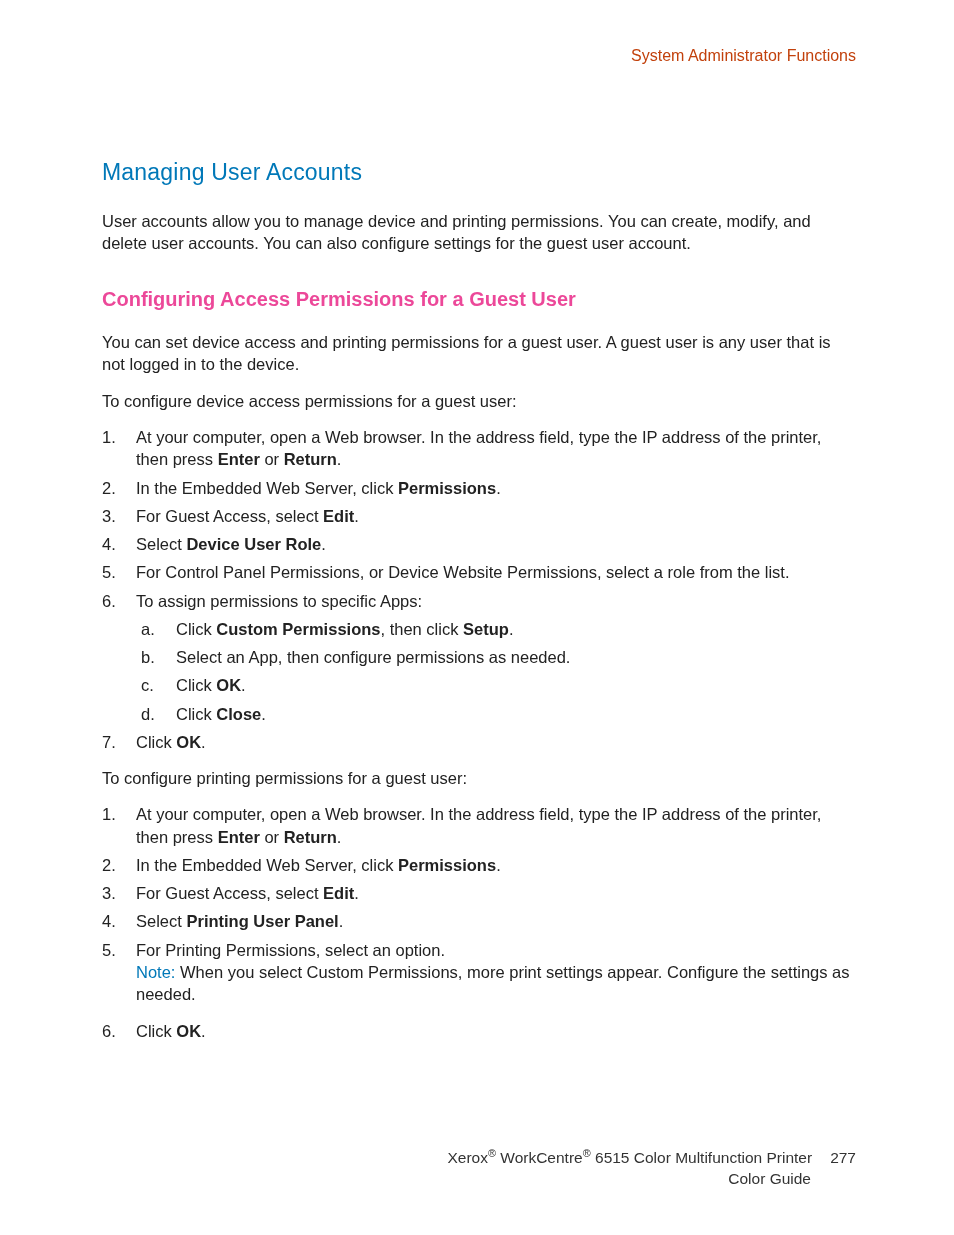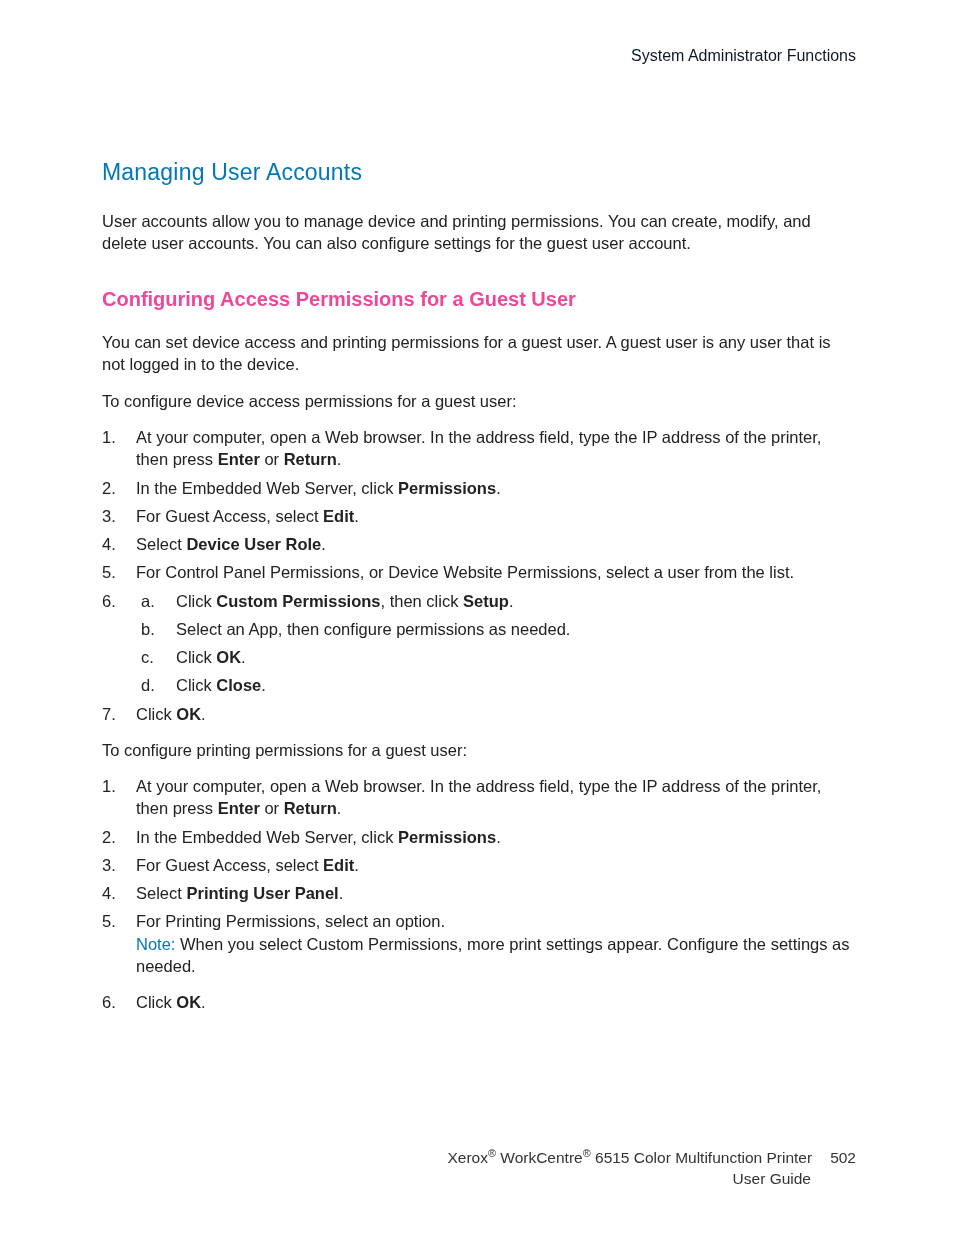--- a/index.html
+++ b/index.html
@@ -10,21 +10,21 @@
     font-family: "Segoe UI", Arial, sans-serif;
     color: #222;
     position: relative;
     padding: 45px 98px 0 102px;
     font-size: 16.5px;
     line-height: 1.35;
   }
   .header-section {
     text-align: right;
     font-size: 16px;
-    color: #0f172a;
+    color: #c2410c;
     margin-bottom: 90px;
   }
   h1 {
     color: #0078b8;
     font-weight: 400;
     font-size: 23px;
     margin-bottom: 22px;
     letter-spacing: 0.2px;
   }
   h2 {
@@ -105,22 +105,23 @@
   </li>
   <li>
     <span>In the Embedded Web Server, click </span><span class="bold">Permissions</span><span>.</span>
   </li>
   <li>
     <span>For Guest Access, select </span><span class="bold">Edit</span><span>.</span>
   </li>
   <li>
     <span>Select </span><span class="bold">Device User Role</span><span>.</span>
   </li>
-  <li>For Control Panel Permissions, or Device Website Permissions, select a user from the list.</li>
+  <li>For Control Panel Permissions, or Device Website Permissions, select a role from the list.</li>
   <li>
+    <span>To assign permissions to specific Apps:</span>
     <ol class="sub">
       <li>
         <span>Click </span><span class="bold">Custom Permissions</span><span>, then click </span><span class="bold">Setup</span><span>.</span>
       </li>
       <li>Select an App, then configure permissions as needed.</li>
       <li>
         <span>Click </span><span class="bold">OK</span><span>.</span>
       </li>
       <li>
         <span>Click </span><span class="bold">Close</span><span>.</span>
@@ -152,15 +153,15 @@
     <div class="note-block" style="padding-left:0; margin-top:0;">
       <span class="note-label">Note:</span><span> When you select Custom Permissions, more print settings appear. Configure the settings as needed.</span>
     </div>
   </li>
   <li>
     <span>Click </span><span class="bold">OK</span><span>.</span>
   </li>
 </ol>
 
 <div class="footer">
-  <span>Xerox</span><span class="sup">®</span><span> WorkCentre</span><span class="sup">®</span><span> 6515 Color Multifunction Printer</span><span class="pn">502</span>
-  <span class="line2">User Guide</span>
+  <span>Xerox</span><span class="sup">®</span><span> WorkCentre</span><span class="sup">®</span><span> 6515 Color Multifunction Printer</span><span class="pn">277</span>
+  <span class="line2">Color Guide</span>
 </div>
 
 </body></html>

